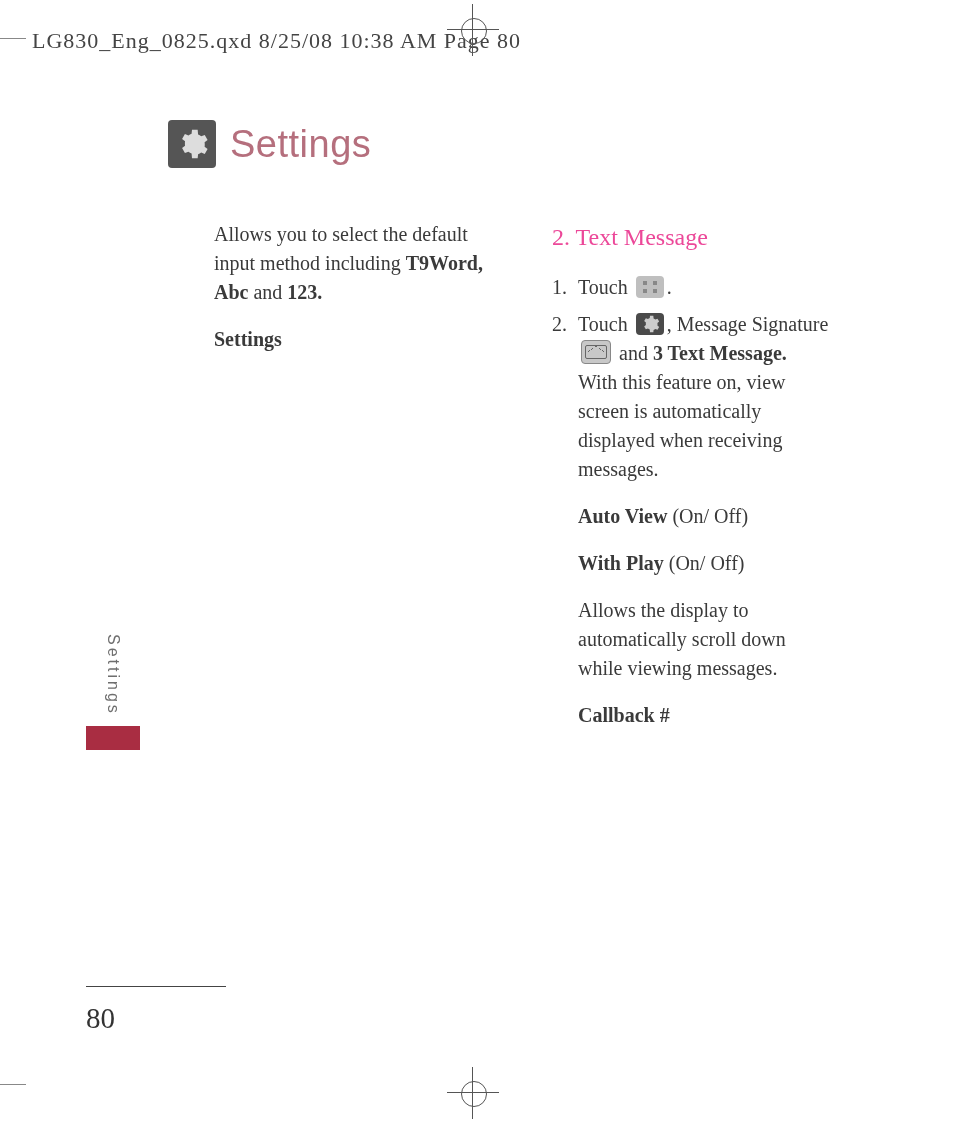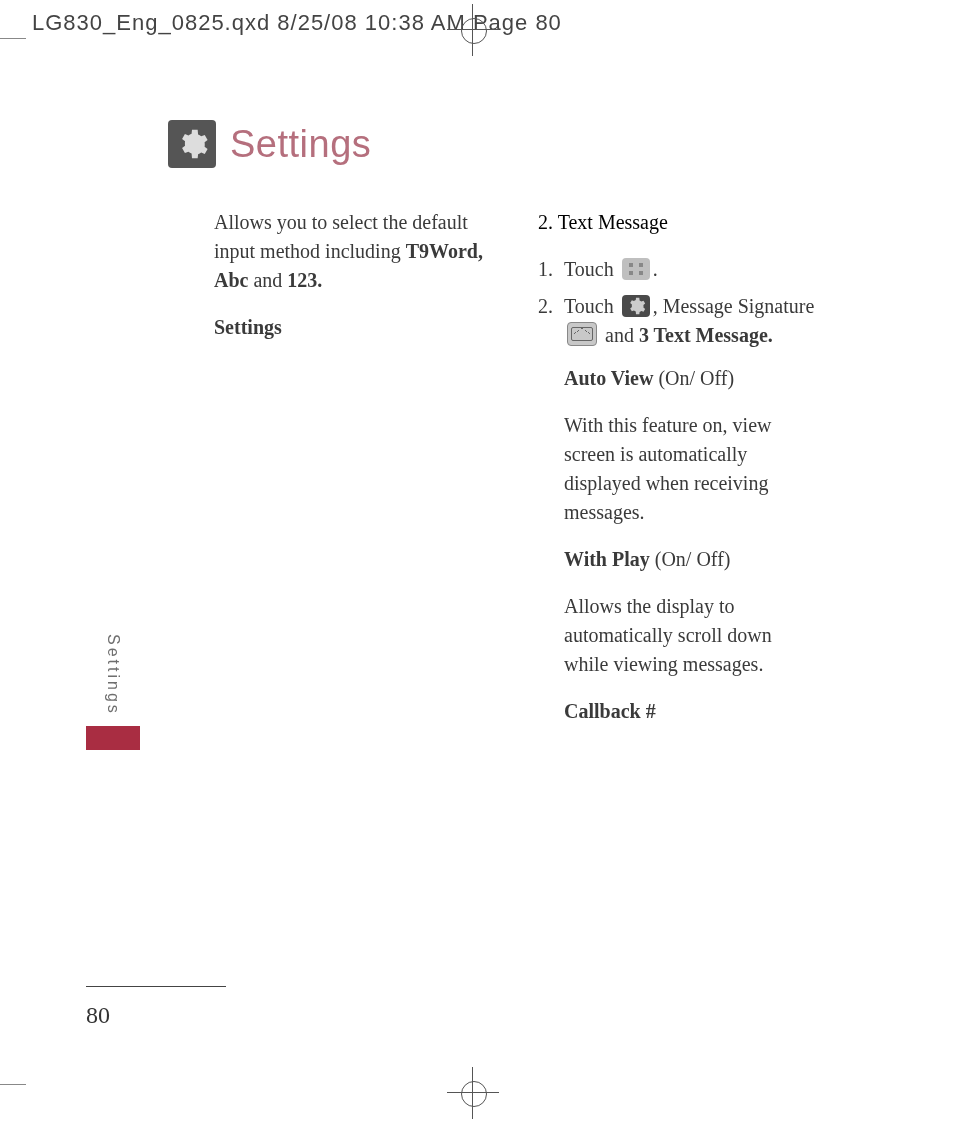--- a/index.html
+++ b/index.html
@@ -1,53 +1,53 @@
 <!DOCTYPE html>
 <html><head>
 <meta charset="utf-8">
 <style>
   html,body{margin:0;padding:0;background:#fff;font-family:"Times New Roman",Georgia,serif;color:#2a2a2a}
   #page{position:relative;width:954px;height:1123px;overflow:hidden}
-  .slug{position:absolute;left:32px;top:10px;font-family:Liberation Sans, sans-serif;font-size:22px;letter-spacing:1px;color:#444}
+  .slug{position:absolute;left:32px;top:28px;font-family:Liberation Serif, serif;font-size:22px;letter-spacing:1px;color:#444}
   .reg-t{position:absolute;left:455px;top:12px}
   .reg-b{position:absolute;left:455px;bottom:12px}
   .reg{width:36px;height:36px}
   .reg .c{position:absolute;left:6px;top:6px;width:24px;height:24px;border:1px solid #555;border-radius:50%}
   .reg .h{position:absolute;left:-8px;top:17px;width:52px;border-top:1px solid #555}
   .reg .v{position:absolute;left:17px;top:-8px;height:52px;border-left:1px solid #555}
   .trim-l{position:absolute;left:-2px;top:38px;width:28px;border-top:1px solid #888}
   .trim-l2{position:absolute;left:-2px;bottom:38px;width:28px;border-top:1px solid #888}
   .inner{position:absolute;left:86px;top:64px;right:62px;bottom:64px}
   .title-row{position:absolute;left:82px;top:56px;display:flex;align-items:center;gap:14px}
   .gear-badge{width:48px;height:48px;background:#555;border-radius:4px;display:flex;align-items:center;justify-content:center}
   .gear-badge svg{width:34px;height:34px;fill:#ddd}
   .title{font-size:38px;color:#b56f7d;font-weight:300;letter-spacing:.5px;font-family:Optima,"Segoe UI",sans-serif}
-  .cols{position:absolute;left:128px;top:144px;right:0;display:flex;gap:46px}
+  .cols{position:absolute;left:128px;top:156px;right:0;display:flex;gap:60px}
   .col{width:278px;font-size:20px;line-height:1.45;color:#3a3a3a}
   .col p{margin:0 0 18px 0}
   .b{font-weight:600}
-  .hred{color:#000000;font-size:20px;margin:0 0 14px 0}
+  .hred{color:#ec4899;font-size:24px;margin:0 0 14px 0}
   .step{display:flex;gap:8px;margin-bottom:8px}
   .step .n{min-width:18px}
   .step .body{flex:1}
   .chip{display:inline-block;width:28px;height:22px;background:#bfbfbf;border-radius:4px;vertical-align:-4px;margin:0 3px;position:relative}
   .chip.apps::before{content:"";position:absolute;left:5px;top:3px;width:18px;height:16px;background:
      radial-gradient(circle at 4px 4px,#888 2.2px,transparent 2.3px),
      radial-gradient(circle at 14px 4px,#888 2.2px,transparent 2.3px),
      radial-gradient(circle at 4px 12px,#888 2.2px,transparent 2.3px),
      radial-gradient(circle at 14px 12px,#888 2.2px,transparent 2.3px)}
   .chip.gear{background:#4a4a4a}
   .chip.gear svg{position:absolute;left:4px;top:1px;width:20px;height:20px;fill:#ccc}
   .chip.msg{background:#c8c8c8;border:1px solid #888}
   .chip.msg::before{content:"";position:absolute;left:3px;top:4px;width:20px;height:12px;border:1px solid #666;border-radius:2px;background:linear-gradient(to bottom right,transparent 48%,#666 48% 52%,transparent 52%),linear-gradient(to bottom left,transparent 48%,#666 48% 52%,transparent 52%);background-size:50% 60%;background-repeat:no-repeat;background-position:left top,right top}
   .side-tab{position:absolute;left:0;top:570px;display:flex;flex-direction:column;align-items:center}
   .side-tab .lbl{writing-mode:vertical-rl;font-size:16px;letter-spacing:3px;color:#6e6e6e;margin-bottom:10px;font-family:Optima,"Segoe UI",sans-serif}
   .side-tab .bar{width:54px;height:24px;background:#a92d42}
   .rule{position:absolute;left:0;top:922px;width:140px;border-top:1px solid #444}
-  .pagenum{position:absolute;left:0;top:938px;font-size:24px;color:#333}
+  .pagenum{position:absolute;left:0;top:938px;font-size:29px;color:#333}
   .indent{margin-left:26px;margin-top:8px}
 </style>
 </head>
 <body>
 
 <div id="page">
   <div class="slug">LG830_Eng_0825.qxd  8/25/08  10:38 AM  Page 80</div>
 
   <div class="reg-t">
     <div class="reg">
@@ -95,24 +95,24 @@
           </div>
         </div>
 
         <div class="step">
           <div class="n">2.</div>
           <div class="body">
             <span>Touch </span><span class="chip gear"><svg viewBox="0 0 24 24">
                   <path d="M12 8a4 4 0 1 0 0 8 4 4 0 0 0 0-8zm9 4c0-.4 0-.9-.1-1.3l2.1-1.6-2-3.5-2.5 1a9 9 0 0 0-2.2-1.3L16 2h-4l-.3 2.7a9 9 0 0 0-2.2 1.3l-2.5-1-2 3.5 2.1 1.6A8.9 8.9 0 0 0 7 12c0 .4 0 .9.1 1.3L5 14.9l2 3.5 2.5-1a9 9 0 0 0 2.2 1.3L12 22h4l.3-2.7a9 9 0 0 0 2.2-1.3l2.5 1 2-3.5-2.1-1.6c.1-.4.1-.9.1-1.3z"></path>
                 </svg></span><span>, Message Signature </span><span class="chip msg"></span><span> and </span><span class="b">3 Text Message.</span>
 
+            <p class="indent" style="margin-left:0">With this feature on, view screen is automatically displayed when receiving messages.</p>
             <p class="indent" style="margin-top:14px">
               <span class="b">Auto View </span><span>(On/ Off)</span>
             </p>
-            <p class="indent" style="margin-left:0">With this feature on, view screen is automatically displayed when receiving messages.</p>
 
             <p>
               <span class="b">With Play </span><span>(On/ Off)</span>
             </p>
             <p>Allows the display to automatically scroll down while viewing messages.</p>
 
             <p class="b">Callback #</p>
           </div>
         </div>
       </div>

